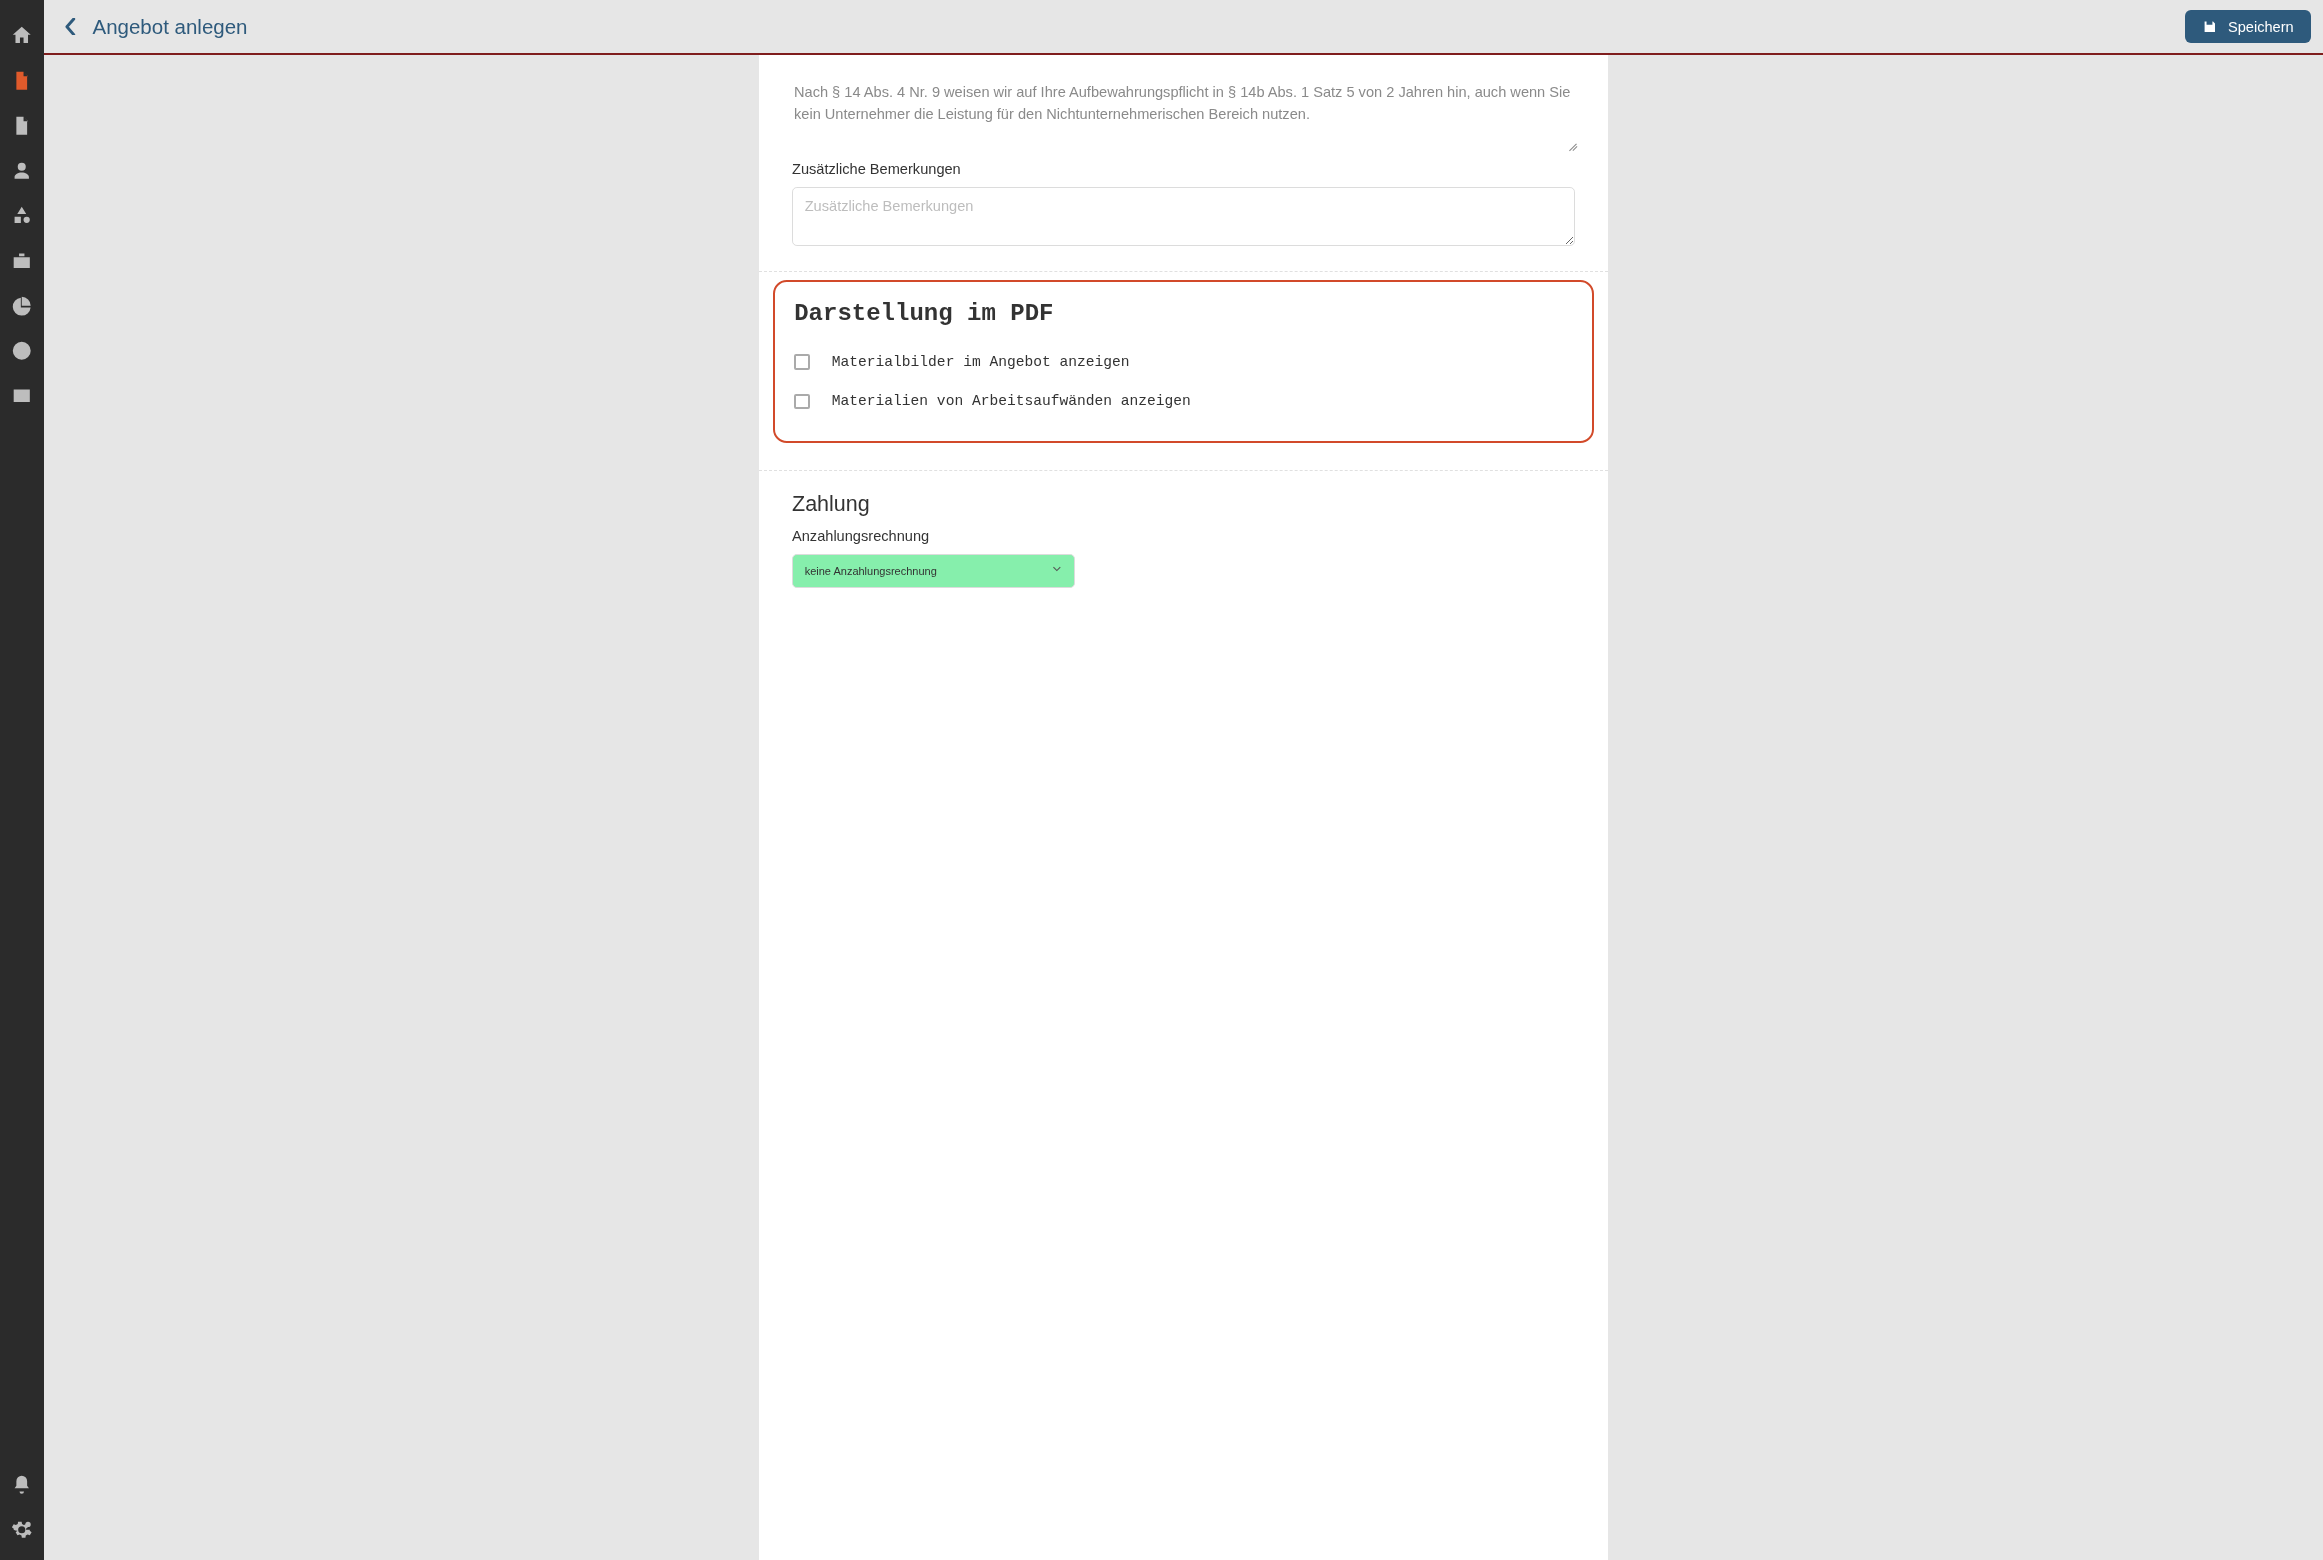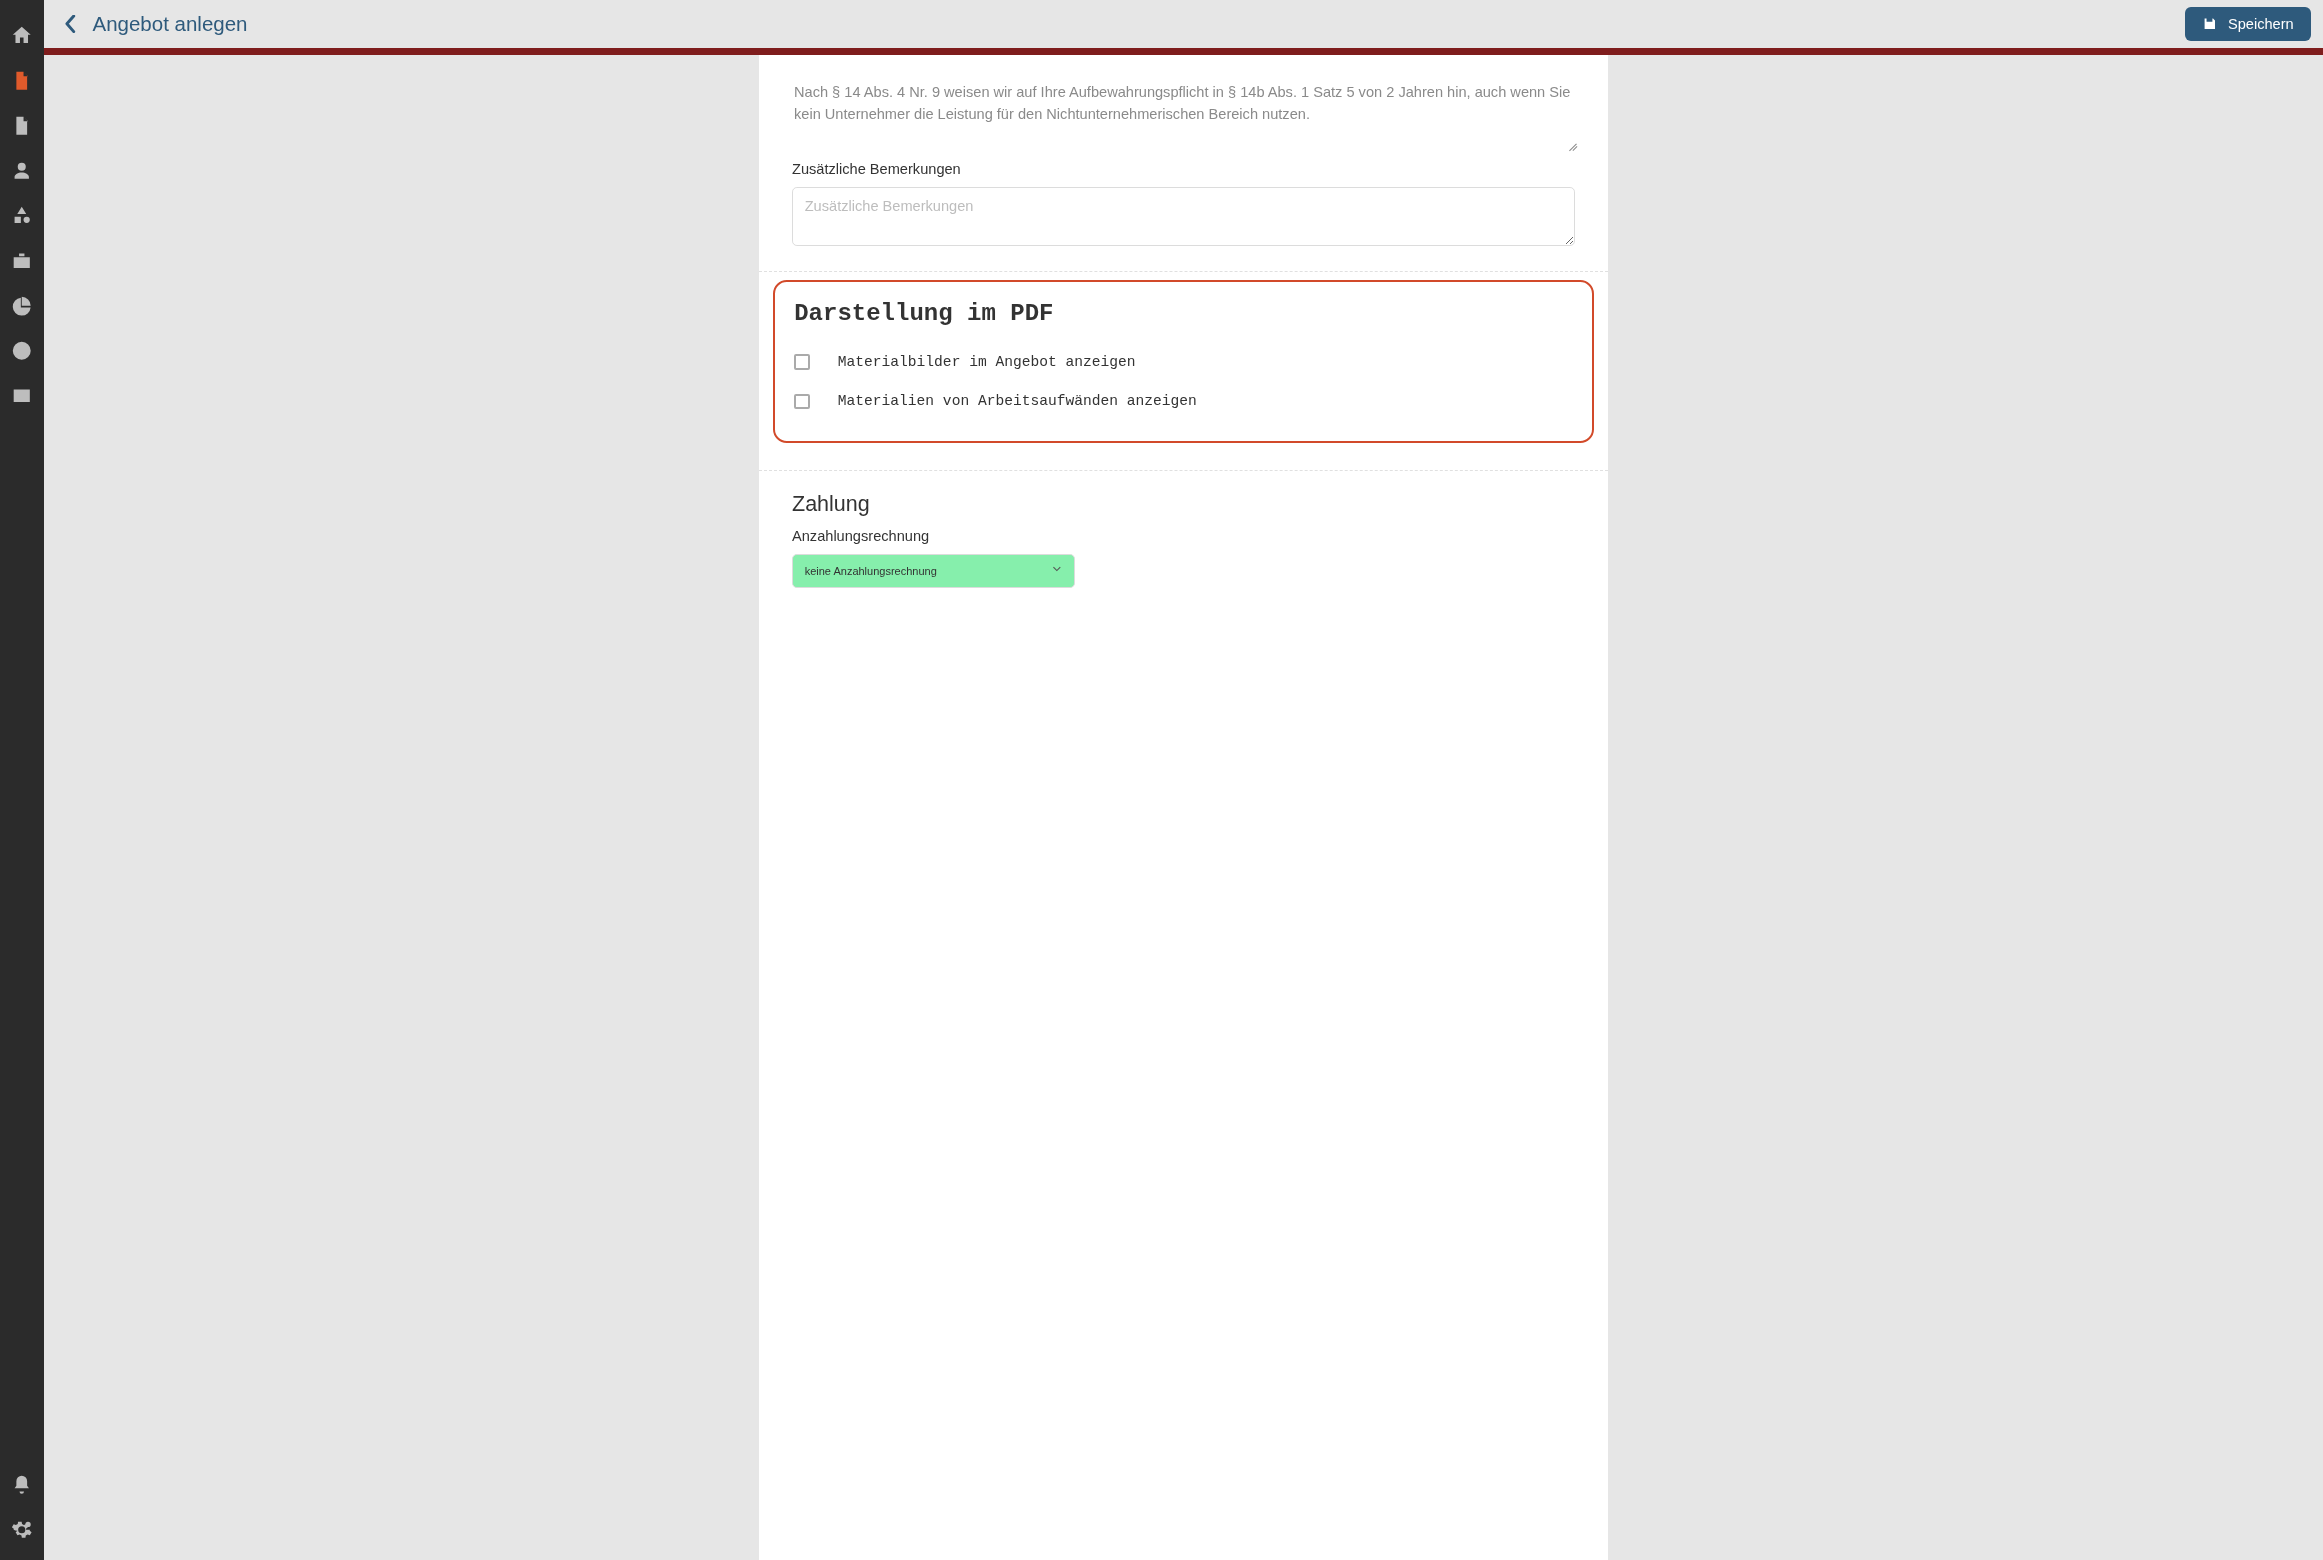--- a/index.html
+++ b/index.html
@@ -37,21 +37,21 @@
 
   
   .header {
     position: fixed;
     top: 0; left: 44px; right: 0;
     height: 55px;
     background: #e6e6e6;
     display: flex;
     align-items: center;
     padding: 0 11.7px;
-    border-bottom: 7px solid #7f1d1d;
+    border-bottom: 2px solid #7f1d1d;
     z-index: 50;
   }
   .header .back-btn {
     width: 29px; height: 29px;
     display: flex; align-items: center; justify-content: center;
     margin-right: 7.8px;
     cursor: pointer;
     color: #2e5a7c;
   }
   .header .back-btn svg { width: 11.7px; height: 17.6px; fill: currentColor; }
@@ -152,21 +152,21 @@
     border: 2px solid #d24a2a;
     border-radius: 13.7px;
     padding: 17.6px 19.5px 19.5px;
     margin: 7.8px 13.7px 0;
     font-family: Liberation Mono, monospace;
   }
 
   .checkbox-row {
     display: flex;
     align-items: center;
-    gap: 28px;
+    gap: 22px;
     padding: 11.7px 0;
     cursor: pointer;
   }
   .checkbox-box {
     width: 15.6px; height: 15.6px;
     border: 2px solid #aaaaaa;
     border-radius: 2px;
     flex-shrink: 0;
   }
   .checkbox-label { font-size: 14.6px; color: #333; }

